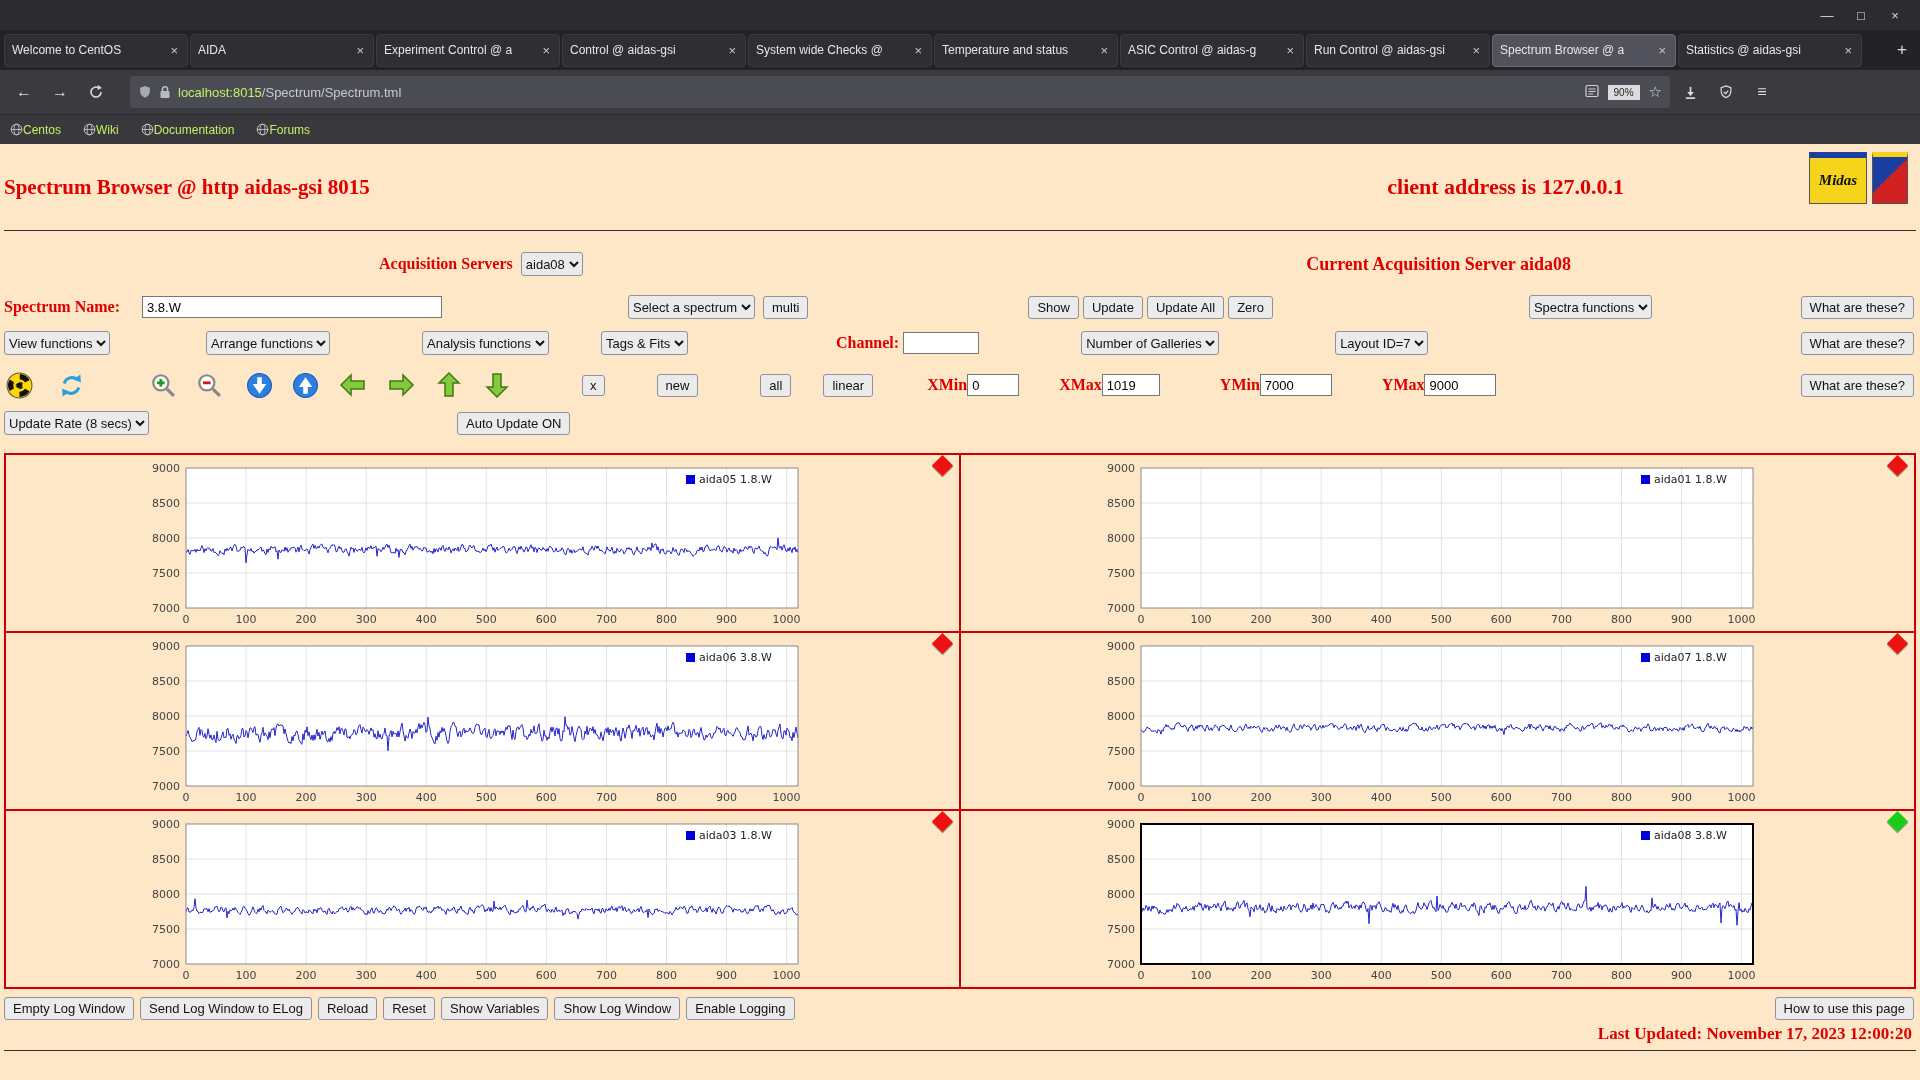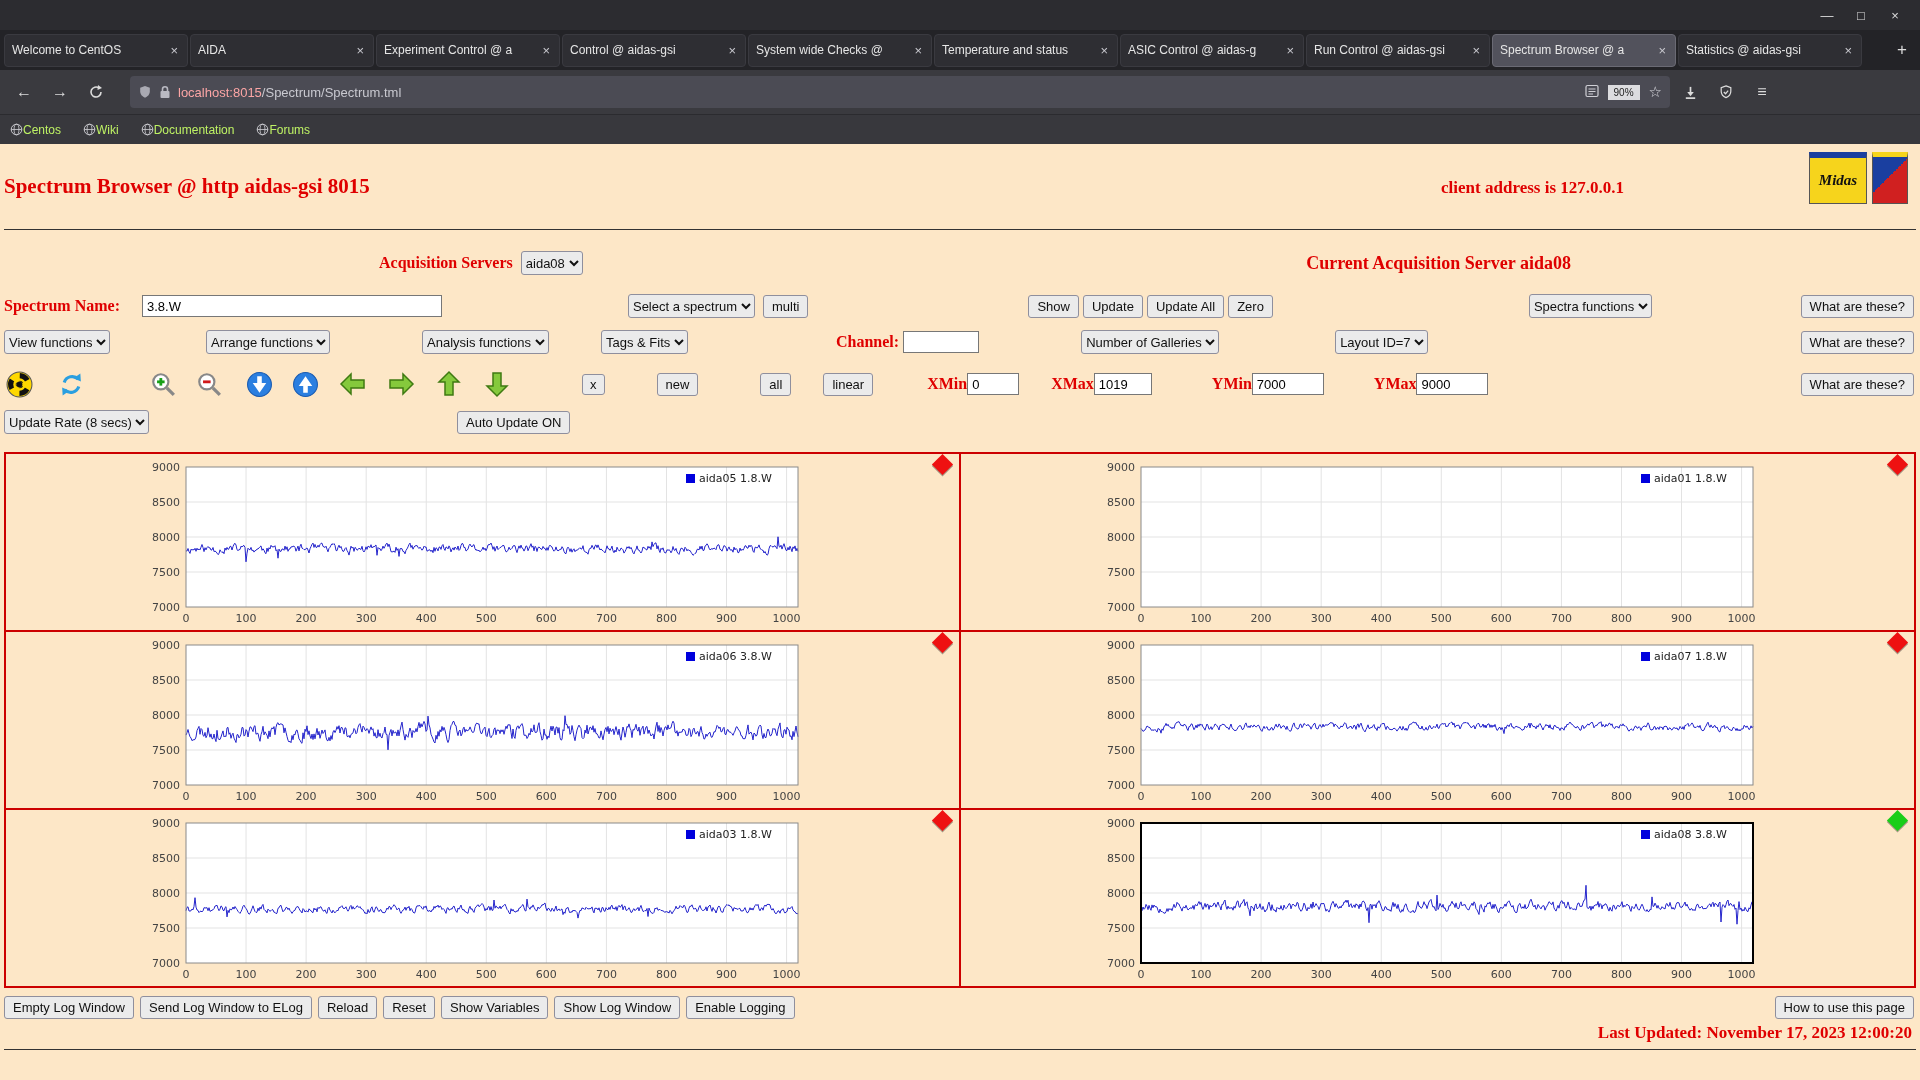--- a/index.html
+++ b/index.html
@@ -16,35 +16,35 @@
   .tab{height:33px;margin:0 1px;flex:0 1 184px;min-width:0;display:flex;align-items:center;background:#2e2e33;color:#e6e6e6;font-size:12px;padding:0 7px;border-radius:4px;border:1px solid #3a3a40}
   .tab.active{background:#52525c;border-color:#6a6a74}
   .tab-label{flex:1;white-space:nowrap;overflow:hidden}
   .tab-close{flex:none;margin-left:5px;color:#c9c9cf;font-size:13px;padding:0 2px}
   .newtab-btn{width:30px;height:30px;color:#ddd;font-size:17px;display:flex;align-items:center;justify-content:center}
 
   .navbar{height:44px;background:#3a3a3f;display:flex;align-items:center;padding:0 8px;gap:4px}
   .nav-btn{width:32px;height:30px;display:flex;align-items:center;justify-content:center;color:#dcdcdc;font-size:16px;border-radius:4px}
   .urlbar{flex:0 0 1540px;height:32px;margin-left:14px;background:#4b4b54;border-radius:4px;display:flex;align-items:center;padding:0 8px;color:#f2f2f2;font-size:13px}
   .u-ic{display:flex;align-items:center;margin-right:7px}
-  .url-host{color:#fca5a5}
+  .url-host{color:#bef264}
   .url-path{color:#c9c9d0}
   .u-right{margin-left:auto;display:flex;align-items:center;gap:9px}
   .zoom-pill{background:#dcdcdf;color:#222;font-size:10px;padding:2px 6px;border-radius:0}
   .star{color:#d8d8de;font-size:15px}
 
   .bookmarksbar{height:30px;background:#38383d;display:flex;align-items:center;padding:0 10px;gap:22px;border-top:1px solid #2b2b2f}
   .bm{display:flex;align-items:flex-start;color:#bef264;font-size:12px}
 
   
   .page{height:936px;padding:0 4px;position:relative}
   .serif-red{color:#df0000;font-family:"Liberation Serif",serif;font-weight:bold}
   .page-header{padding-top:30px;display:flex;align-items:baseline;position:relative}
   .page-title{font-size:21px}
-  .client{margin-left:auto;margin-right:292px;font-size:17px}
+  .client{margin-left:auto;margin-right:292px;font-size:22px}
   .logos{position:absolute;right:8px;top:8px;display:flex;gap:5px}
   .logo{height:52px;border:1px solid #555}
   .logo.midas{width:58px;background:#f6d41c;color:#111;display:flex;align-items:center;justify-content:center;font:italic bold 15px "Liberation Serif",serif;border-top:6px solid #1a3fa0}
   .logo.exp{width:36px;background:linear-gradient(135deg,#1a3fa0 45%,#d02020 45%);border-top:5px solid #f6d41c}
   .hr1{margin-top:30px;border-top:1px solid #333}
   .hr2{margin-top:6px;border-top:1px solid #333}
 
   .row{display:flex;align-items:center}
   .acq-row{margin-top:20px;height:26px}
   .acq-label{margin-left:375px;font-size:16px;margin-right:8px}
@@ -70,21 +70,21 @@
   .r3-arrange{margin-left:96px}.r3-analysis{margin-left:92px}.r3-tags{margin-left:52px}
   .r3-channel{margin-left:148px}.inp-channel{width:76px;margin-left:4px}
   .r3-galleries{margin-left:102px}.r3-layout{margin-left:116px}
 
   .icon{width:30px;height:30px;display:flex;align-items:center;justify-content:center}
   .i-refresh{margin-left:22px}.i-zin{margin-left:62px}.i-zout{margin-left:16px}
   .i-bdown{margin-left:20px}.i-bup{margin-left:16px}
   .i-gleft{margin-left:18px}.i-gright{margin-left:18px}.i-gup{margin-left:18px}.i-gdown{margin-left:18px}
   .b-x{margin-left:70px;padding:2px 7px}
   .b-new{margin-left:52px}.b-all{margin-left:62px}.b-linear{margin-left:32px}
-  .l-xmin{margin-left:54px}.l-xmax{margin-left:32px}.l-ymin{margin-left:60px}.l-ymax{margin-left:50px}
+  .l-xmin{margin-left:54px}.l-xmax{margin-left:40px}.l-ymin{margin-left:60px}.l-ymax{margin-left:50px}
   .inp-xmin{width:52px}.inp-xmax{width:58px}.inp-ymin{width:72px}.inp-ymax{width:72px}
   .b-auto{margin-left:308px}
 
   
   .charts-grid{margin-top:18px;display:grid;grid-template-columns:1fr 1fr;border:1px solid #cc0000}
   .cell{height:178px;position:relative;border:1px solid #cc0000;padding-left:130px}
   .cell svg.chart{display:block;margin-top:3px}
   .chart text.tick{font:11px "DejaVu Sans",sans-serif;fill:#444}
   .chart text.legend{font:11px "DejaVu Sans",sans-serif;fill:#222}
   .diamond{position:absolute;top:3px;right:9px;width:15px;height:15px;transform:rotate(45deg);box-shadow:1px 1px 0 rgba(0,0,0,.35)}

